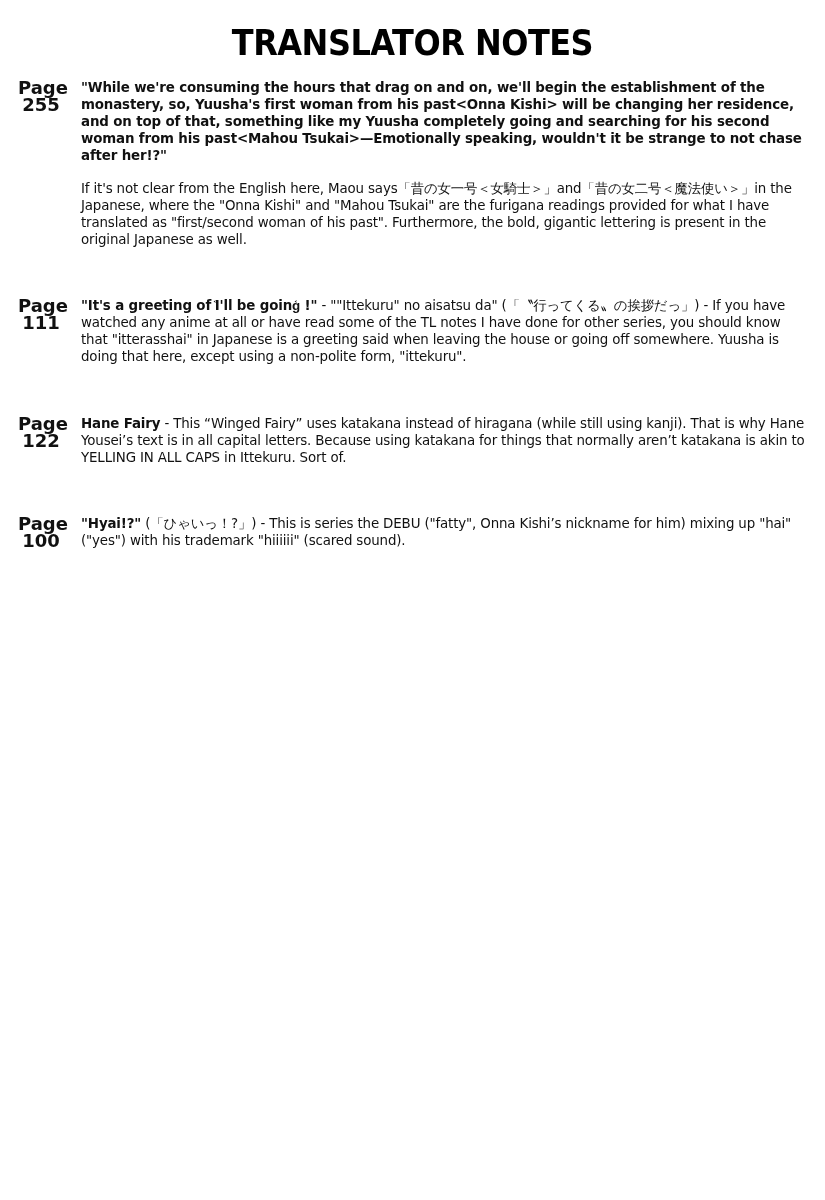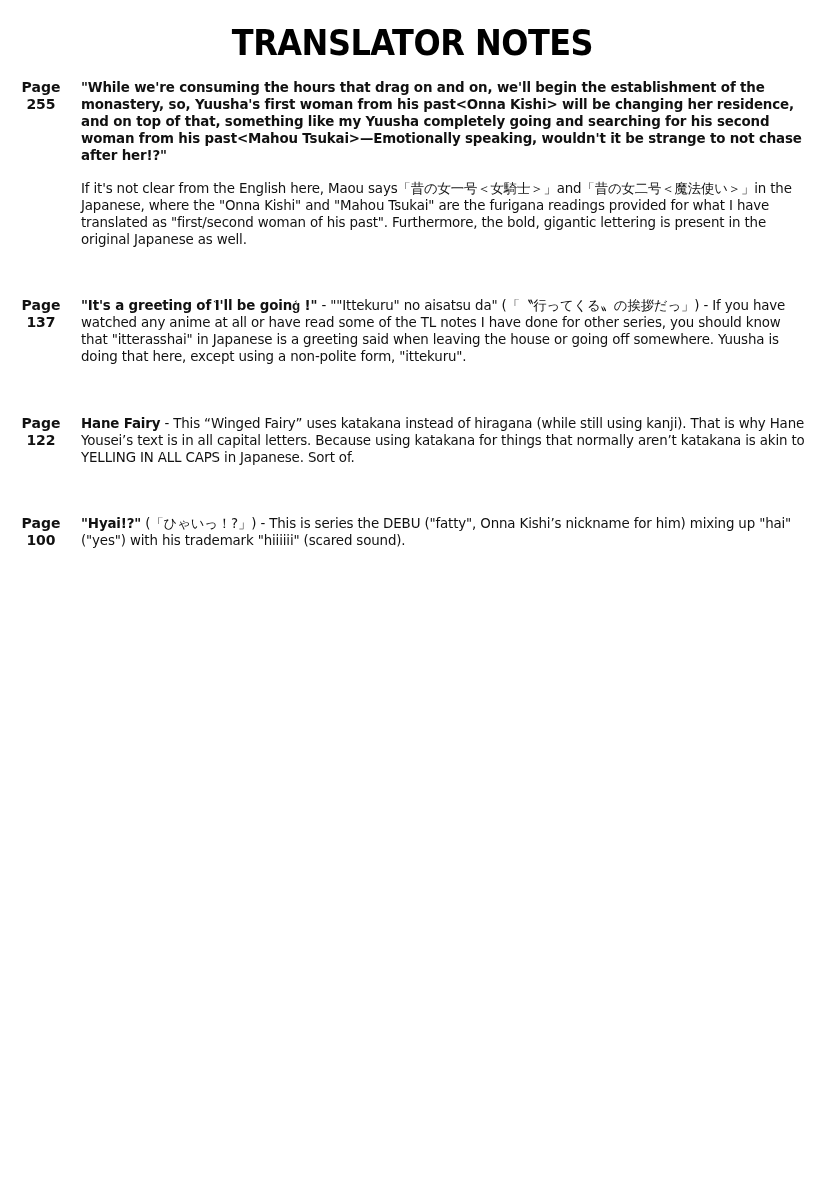--- a/index.html
+++ b/index.html
@@ -11,21 +11,21 @@
     position: absolute; top: 24px; left: 0; width: 825px; text-align: center;
     font-family: "DejaVu Sans", sans-serif; font-weight: bold;
     font-size: 32px; letter-spacing: -0.5px; color: #000;
     transform: scaleY(1.1);
   }
   .note {
     position: absolute; left: 0; width: 825px;
   }
   .page-label {
     position: absolute; left: 18px; width: 46px; text-align: center;
-    font-weight: bold; font-size: 14px; line-height: 17px; color: #111;
+    font-weight: bold; font-size: 18px; line-height: 17px; color: #111;
   }
   .body {
     position: absolute; left: 81px; width: 725px;
     font-size: 13.4px; line-height: 17px; color: #111;
     letter-spacing: -0.15px;
   }
   .body p { margin: 0; }
   .body .spacer { height: 16px; }
   b { font-weight: bold; }
 </style>
@@ -42,34 +42,34 @@
   <div class="body">
     <p><b>"While we're consuming the hours that drag on and on, we'll begin the establishment of the monastery, so, Yuusha's first woman from his past&lt;Onna Kishi&gt; will be changing her residence, and on top of that, something like my Yuusha completely going and searching for his second woman from his past&lt;Mahou Tsukai&gt;—Emotionally speaking, wouldn't it be strange to not chase after her!?"</b></p>
     <div class="spacer"></div>
     <p>If it's not clear from the English here, Maou says「昔の女一号＜女騎士＞」and「昔の女二号＜魔法使い＞」in the Japanese, where the "Onna Kishi" and "Mahou Tsukai" are the furigana readings provided for what I have translated as "first/second woman of his past". Furthermore, the bold, gigantic lettering is present in the original Japanese as well.</p>
   </div>
 </div>
 
 <div class="note" style="top:297px;">
   <div class="page-label">
     <div>Page</div>
-    <div>137</div>
+    <div>111</div>
   </div>
   <div class="body">
     <p><b>"It's a greeting of ᷾I'll be going᷾ !"</b><span> - ""Ittekuru" no aisatsu da" (「〝行ってくる〟の挨拶だっ」) - If you have watched any anime at all or have read some of the TL notes I have done for other series, you should know that "itterasshai" in Japanese is a greeting said when leaving the house or going off somewhere. Yuusha is doing that here, except using a non-polite form, "ittekuru".</span></p>
   </div>
 </div>
 
 <div class="note" style="top:415px;">
   <div class="page-label">
     <div>Page</div>
     <div>122</div>
   </div>
   <div class="body">
-    <p><b>Hane Fairy</b><span> -  This “Winged Fairy” uses katakana instead of hiragana (while still using kanji). That is why Hane Yousei’s text is in all capital letters. Because using katakana for things that normally aren’t katakana is akin to YELLING IN ALL CAPS in Japanese. Sort of.</span></p>
+    <p><b>Hane Fairy</b><span> -  This “Winged Fairy” uses katakana instead of hiragana (while still using kanji). That is why Hane Yousei’s text is in all capital letters. Because using katakana for things that normally aren’t katakana is akin to YELLING IN ALL CAPS in Ittekuru. Sort of.</span></p>
   </div>
 </div>
 
 <div class="note" style="top:515px;">
   <div class="page-label">
     <div>Page</div>
     <div>100</div>
   </div>
   <div class="body">
     <p><b>"Hyai!?"</b><span> (「ひゃいっ！?」) - This is series the DEBU ("fatty", Onna Kishi’s nickname for him) mixing up "hai" ("yes") with his trademark "hiiiiii" (scared sound).</span></p>

